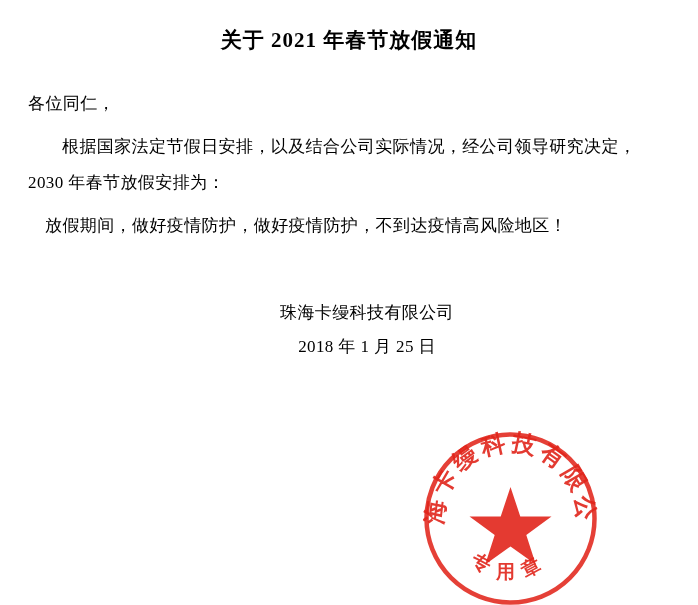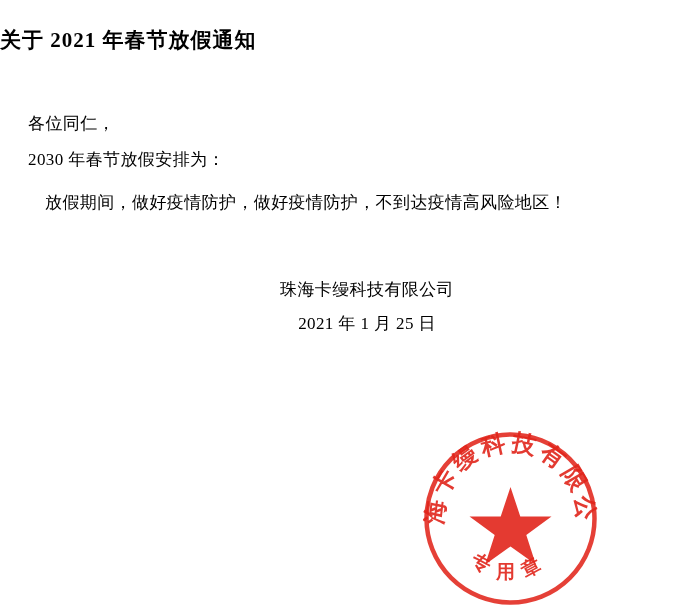--- a/index.html
+++ b/index.html
@@ -15,29 +15,30 @@
     overflow: hidden;
     position: relative;
   }
   .page {
     position: relative;
     width: 698px;
     height: 605px;
     box-sizing: border-box;
   }
   .doc-title {
+    text-align: center;
     font-size: 21px;
     font-weight: bold;
     letter-spacing: 1px;
     margin-top: 26px;
     margin-bottom: 0;
     color: #000;
   }
   .body-block {
-    margin-top: 52px;
+    margin-top: 32px;
     padding-left: 28px;
     padding-right: 38px;
   }
   .para {
     font-size: 17px;
     line-height: 36px;
     color: #000;
     margin: 0;
     letter-spacing: 0.4px;
   }
@@ -81,27 +82,28 @@
 </style>
 </head>
 <body>
 
 <div class="page">
 
   <h1 class="doc-title">关于 2021 年春节放假通知</h1>
 
   <div class="body-block">
     <p class="para">各位同仁，</p>
+    <p class="para indent gap-top">根据国家法定节假日安排，以及结合公司实际情况，经公司领导研究决定，</p>
     <p class="para">2030 年春节放假安排为：</p>
     <p class="para indent-small gap-top">放假期间，做好疫情防护，做好疫情防护，不到达疫情高风险地区！</p>
   </div>
 
   <div class="signature">
     <div class="sig-line sig-shift">珠海卡缦科技有限公司</div>
-    <div class="sig-line sig-shift">2021 年 1 月 25 日</div>
+    <div class="sig-line sig-shift">2018 年 1 月 25 日</div>
   </div>
 
   <div class="seal">
     <svg width="175" height="175" viewBox="0 0 175 175" xmlns="http://www.w3.org/2000/svg">
       <defs>
         <path id="sealArcTop" d="M 20,87.5 A 67.5,67.5 0 0 1 155,87.5"></path>
         <path id="sealArcBottom" d="M 28,87.5 A 59.5,59.5 0 0 0 147,87.5"></path>
       </defs>
       <circle cx="87.5" cy="87.5" r="84" fill="none" stroke="#e1251b" stroke-width="4.5" opacity="0.88"></circle>
       <text font-family="'Liberation Serif', serif" font-size="24" font-weight="bold" fill="#e1251b" opacity="0.9" letter-spacing="4">

